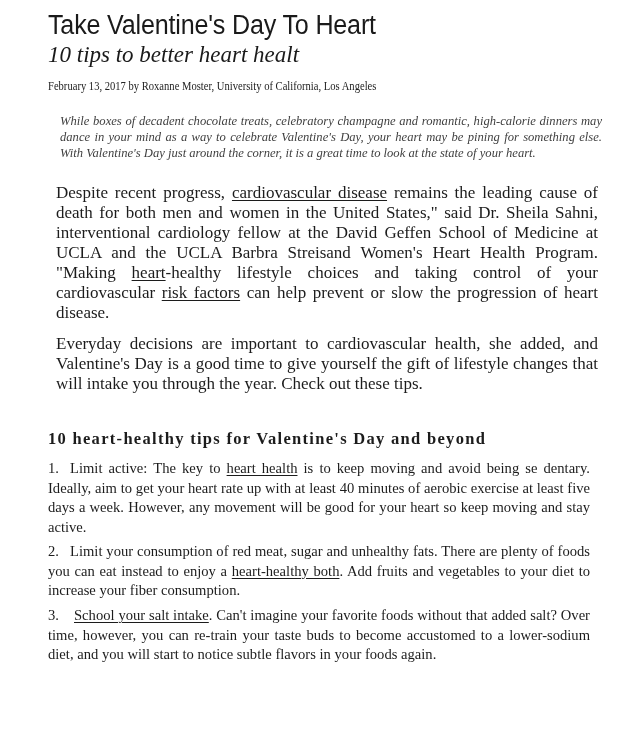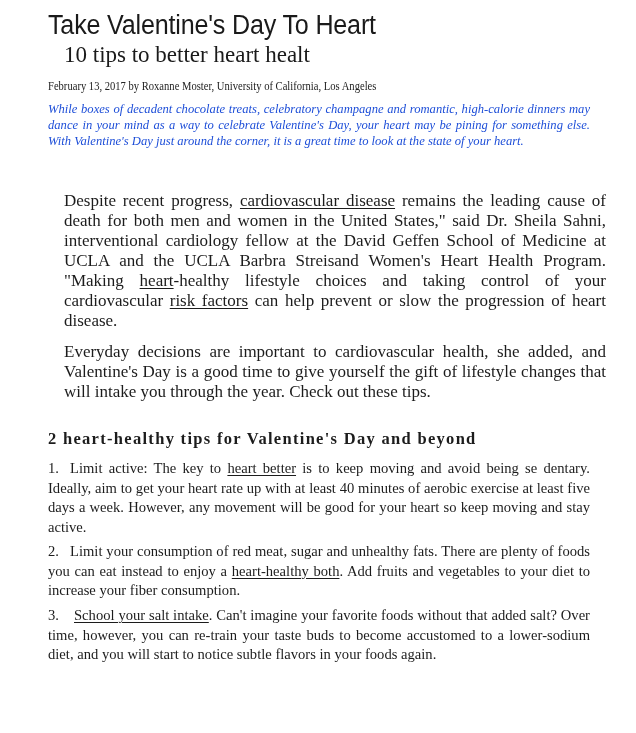--- a/index.html
+++ b/index.html
@@ -5,36 +5,36 @@
   html, body { margin: 0; padding: 0; background: #ffffff; }
   body { width: 636px; height: 733px; overflow: hidden; position: relative; color: #1c1c1c; }
   .page { position: absolute; left: 48px; top: 0; width: 542px; }
   h1.title {
     margin: 0; position: absolute; top: 9px; left: 0;
     font-family: "Liberation Sans", sans-serif; font-weight: normal;
     font-size: 27px; line-height: 32px; letter-spacing: -0.2px; color: #1a1a1a;
     transform: scaleX(0.93); transform-origin: left;
   }
   h2.subtitle {
-    margin: 0; position: absolute; top: 41px; left: 16px;
-    font-family: "Liberation Serif", serif; font-weight: normal; 
+    margin: 0; position: absolute; top: 41px; left: 0;
+    font-family: "Liberation Serif", serif; font-weight: normal; font-style: italic;
     font-size: 23px; line-height: 28px; color: #1a1a1a; text-align: center;
   }
   .byline {
     position: absolute; top: 79px; left: 0;
     font-family: "Liberation Serif", serif; font-size: 11.5px; line-height: 14px; color: #222;
     transform: scaleX(0.92); transform-origin: left; white-space: nowrap;
   }
   .intro {
     position: absolute; top: 102px; left: 0; width: 542px;
     font-family: "Liberation Serif", serif; font-style: italic;
-    font-size: 12.6px; line-height: 15.8px; text-align: justify; color: #1d4ed8; margin: 0;
+    font-size: 12.6px; line-height: 15.8px; text-align: justify; color: #404040; margin: 12px;
   }
   .body-p {
-    position: absolute; left: 0; width: 542px; margin: 16px;
+    position: absolute; left: 0; width: 542px; margin: 8px;
     font-family: "Liberation Serif", serif; font-size: 17px; line-height: 20px;
     text-align: justify; color: #1c1c1c;
   }
   #para1 { top: 175px; }
   #para2 { top: 326px; }
   h3.section-heading {
     position: absolute; top: 428px; left: 0; margin: 0;
     font-family: "Liberation Serif", serif; font-weight: bold;
     font-size: 16.5px; line-height: 22px; letter-spacing: 1.3px; color: #1c1c1c; white-space: nowrap;
   }
@@ -57,20 +57,20 @@
   <h1 class="title">Take Valentine's Day To Heart</h1>
   <h2 class="subtitle">10 tips to better heart healt</h2>
   <div class="byline">February 13, 2017 by Roxanne Moster, University of California, Los Angeles</div>
 
   <p class="intro">While boxes of decadent chocolate treats, celebratory champagne and romantic, high-calorie dinners may dance in your mind as a way to celebrate Valentine's Day, your heart may be pining for something else. With Valentine's Day just around the corner, it is a great time to look at the state of your heart.</p>
 
   <p class="body-p" id="para1"><span>Despite recent progress, </span><a class="link" href="#">cardiovascular disease</a><span> remains the leading cause of death for both men and women in the United States," said Dr. Sheila Sahni, interventional cardiology fellow at the David Geffen School of Medicine at UCLA and the UCLA Barbra Streisand Women's Heart Health Program. "Making </span><a class="link" href="#">heart</a><span>-healthy lifestyle choices and taking control of your cardiovascular </span><a class="link" href="#">risk factors</a><span> can help prevent or slow the progression of heart disease.</span></p>
 
   <p class="body-p" id="para2">Everyday decisions are important to cardiovascular health, she added, and Valentine's Day is a good time to give yourself the gift of lifestyle changes that will intake you through the year. Check out these tips.</p>
 
-  <h3 class="section-heading">2 heart-healthy tips for Valentine's Day and beyond</h3>
+  <h3 class="section-heading">10 heart-healthy tips for Valentine's Day and beyond</h3>
 
-  <p class="tip" id="tip1"><span class="num">1.</span><span>Limit active: The key to </span><a class="link" href="#">heart better</a><span> is to keep moving and avoid being se dentary. Ideally, aim to get your heart rate up with at least 40 minutes of aerobic exercise at least five days a week. However, any movement will be good for your heart so keep moving and stay active.</span></p>
+  <p class="tip" id="tip1"><span class="num">1.</span><span>Limit active: The key to </span><a class="link" href="#">heart health</a><span> is to keep moving and avoid being se dentary. Ideally, aim to get your heart rate up with at least 40 minutes of aerobic exercise at least five days a week. However, any movement will be good for your heart so keep moving and stay active.</span></p>
 
   <p class="tip" id="tip2"><span class="num">2.</span><span>Limit your consumption of red meat, sugar and unhealthy fats. There are plenty of foods you can eat instead to enjoy a </span><a class="link" href="#">heart-healthy both</a><span>. Add fruits and vegetables to your diet to increase your fiber consumption.</span></p>
 
   <p class="tip" id="tip3"><span class="num">3.</span><span></span><a class="link" href="#">School your salt intake</a><span>. Can't imagine your favorite foods without that added salt? Over time, however, you can re-train your taste buds to become accustomed to a lower-sodium diet, and you will start to notice subtle flavors in your foods again.</span></p>
 </div>
 
 </body></html>

